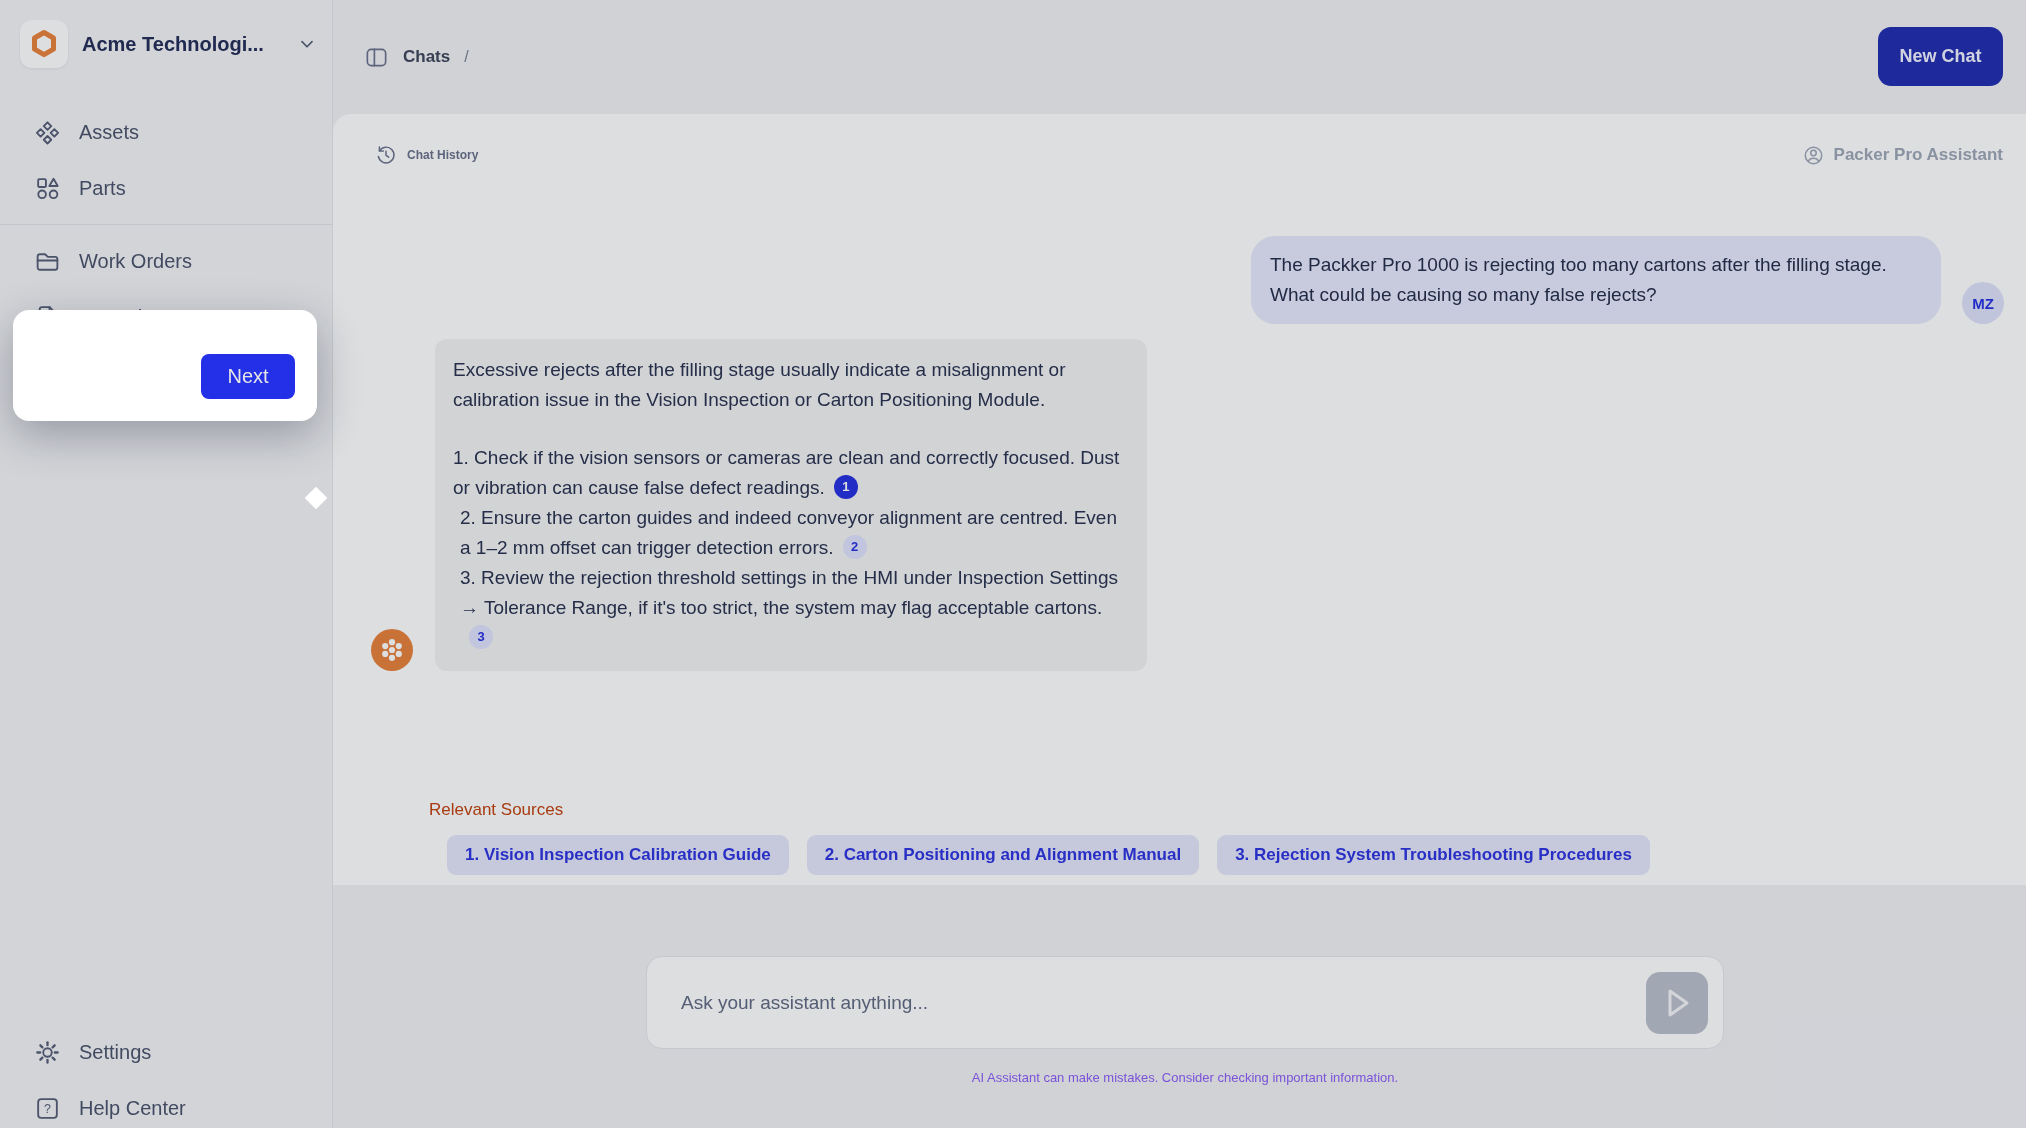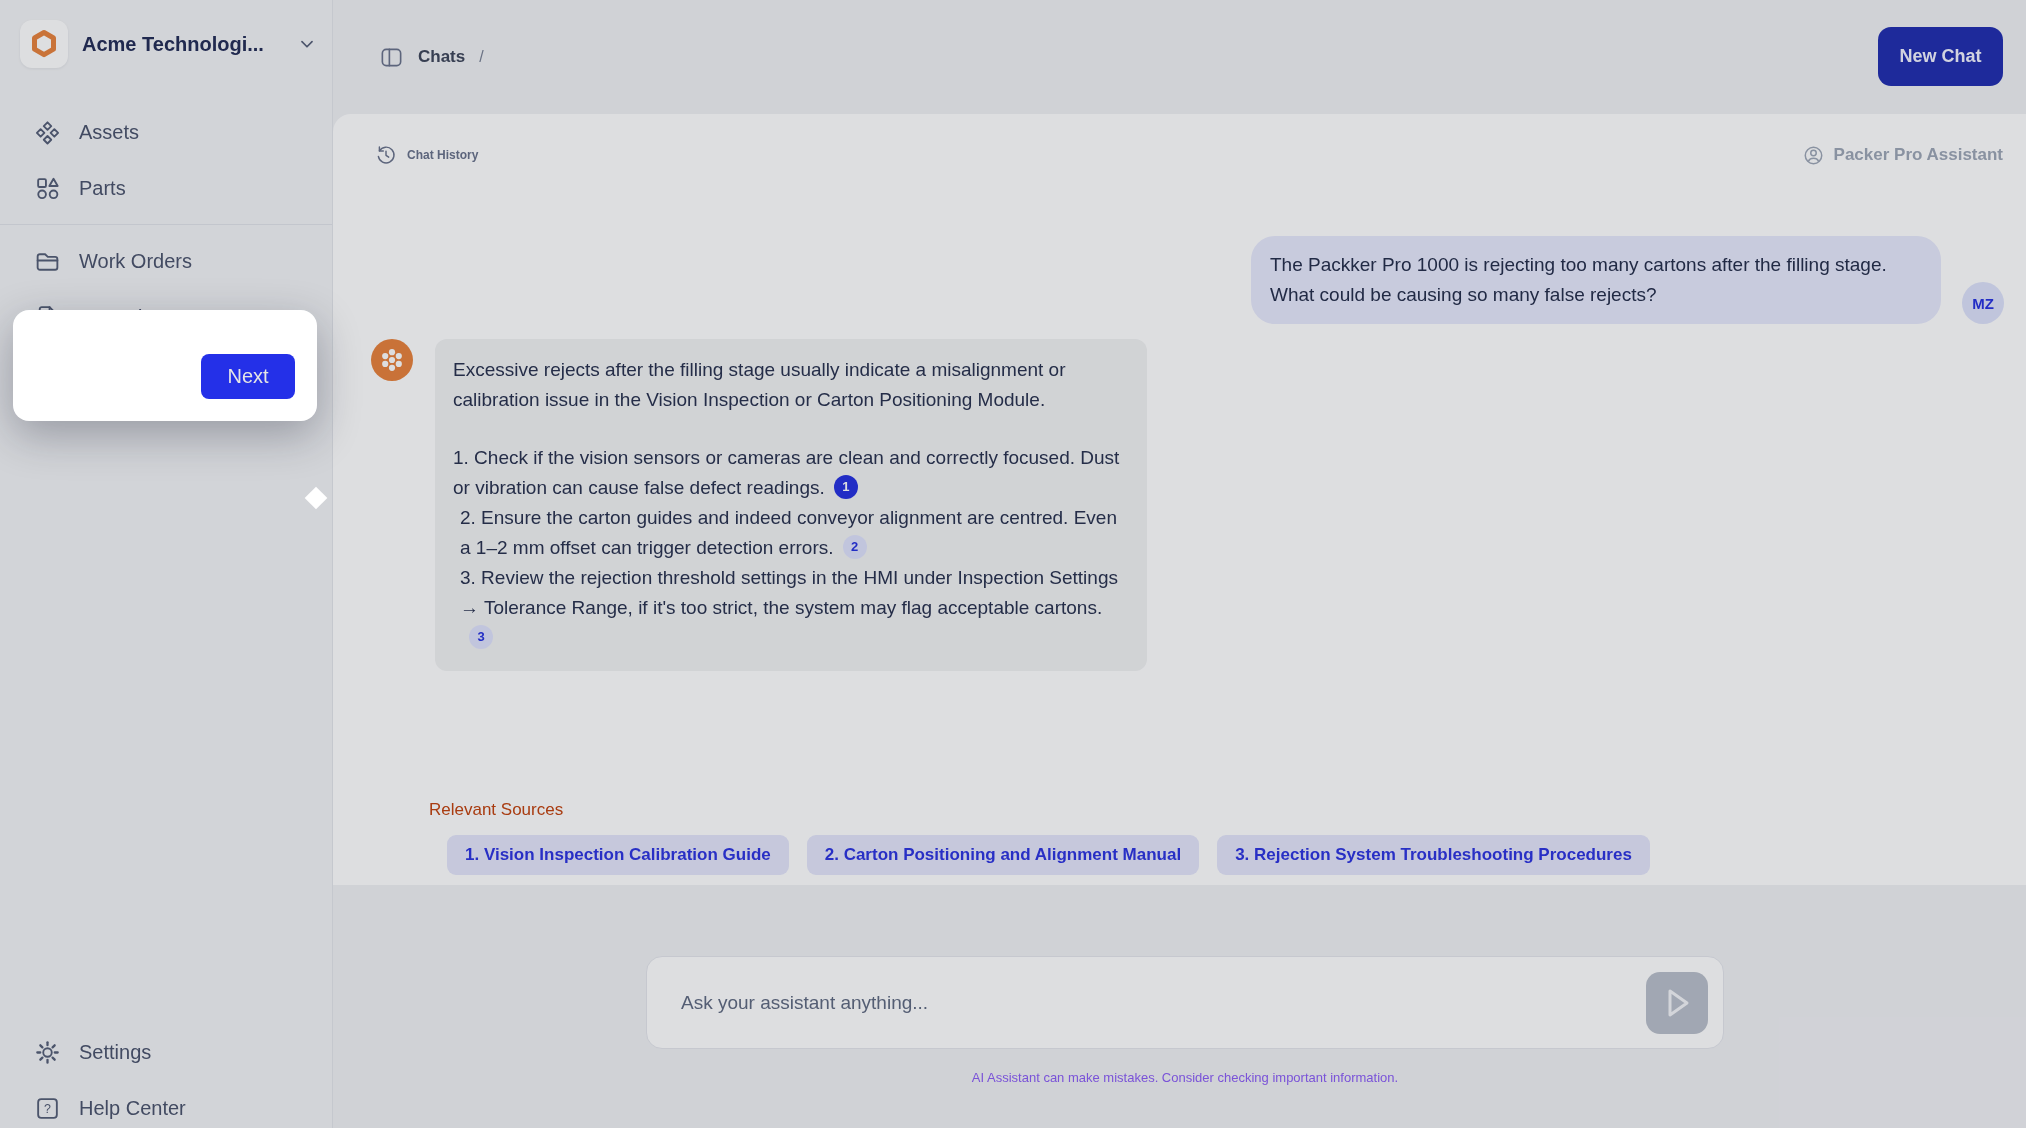--- a/index.html
+++ b/index.html
@@ -39,21 +39,21 @@
   .nav { position:absolute; left:0; right:0; top:104px; }
   .nav-item {
     height:56px; display:flex; align-items:center; gap:18px;
     padding-left:34px; font-size:20px; font-weight:500; color:#49526b;
     cursor:pointer;
   }
   .nav-divider { border-top:1px solid #e1e3e9; margin:8px 0; }
   .sidebar-footer { position:absolute; left:0; right:0; top:1024px; }
 
   
-  .topbar { position:absolute; left:337px; top:0; right:0; height:114px; z-index:1;text-decoration:underline; }
+  .topbar { position:absolute; left:322px; top:0; right:0; height:114px; z-index:1;text-decoration:underline; }
   .breadcrumb-wrap {
     position:absolute; left:42px; top:0; height:114px;
     display:flex; align-items:center; gap:14px;
   }
   .breadcrumb { font-size:17px; font-weight:700; color:#3d4559; cursor:pointer; }
   .breadcrumb-sep { font-size:16px; color:#7a8294; }
   .new-chat-btn {
     position:absolute; right:23px; top:27px; width:125px; height:59px;
     background:#1f2cae; color:#f2f3ff; border:none; border-radius:13px;
     font-family:inherit; font-size:18px; font-weight:700; cursor:pointer;
@@ -86,21 +86,21 @@
   }
   .avatar-user {
     width:42px; height:42px; border-radius:50%; background:#dde2fb;
     display:flex; align-items:center; justify-content:center;
     font-size:15px; font-weight:700; color:#2430e0; flex:0 0 auto;
   }
 
   
   .assistant-row {
     position:absolute; left:38px; top:225px;
-    display:flex; gap:22px;
+    display:flex; align-items:flex-end; gap:22px;
   }
   .avatar-assistant {
     width:42px; height:42px; border-radius:50%; background:#e8813a;
     display:flex; align-items:center; justify-content:center; flex:0 0 auto;
   }
   .assistant-bubble {
     width:712px; background:#f1f2f3; border-radius:12px;
     padding:16px 18px 18px 18px;
     font-size:19px; line-height:30px; color:#27304d;
   }

